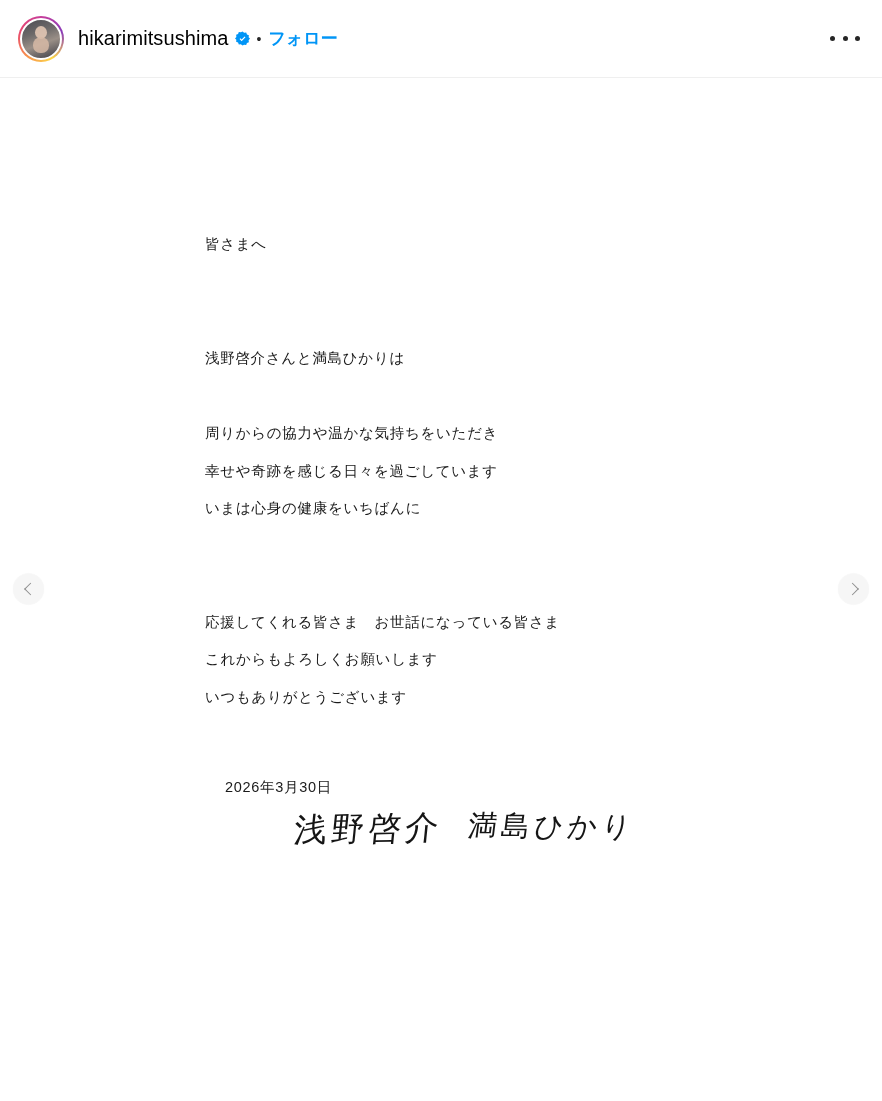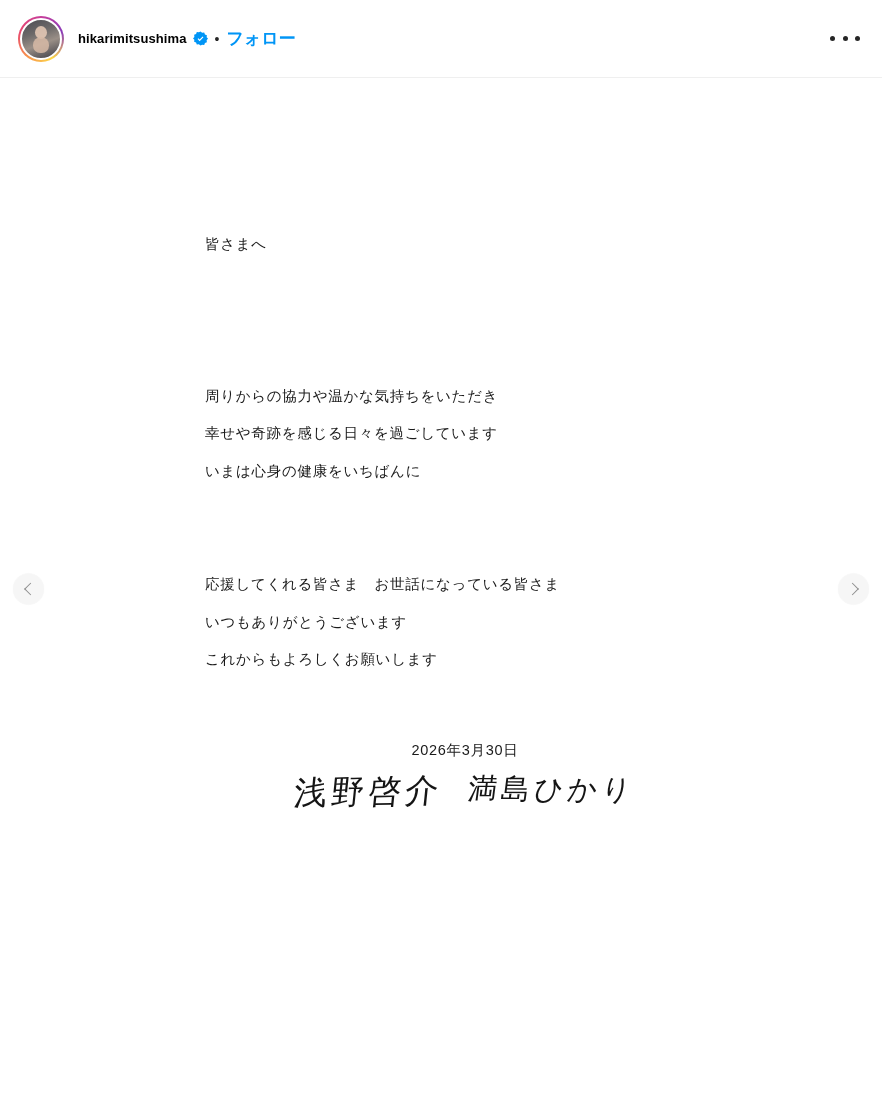--- a/index.html
+++ b/index.html
@@ -80,22 +80,22 @@
   }
 
   .header-name-wrap {
     display: flex;
     align-items: center;
     margin-left: 14px;
     gap: 6px;
     min-width: 0;
   }
   .username {
-    font-size: 13px;
-    font-weight: 700;
+    font-size: 20px;
+    font-weight: 400;
     color: #000000;
     letter-spacing: 0.1px;
     white-space: nowrap;
   }
   .verified-badge {
     width: 15px;
     height: 15px;
     flex: 0 0 auto;
     display: inline-block;
   }
@@ -163,21 +163,20 @@
     color: #1a1a1a;
     letter-spacing: 0.7px;
     white-space: pre;
   }
   .para-gap {
     height: 38px;
   }
 
   .letter-date {
     margin-top: 62px;
-    text-align: center;
     font-size: 14.5px;
     letter-spacing: 0.7px;
     color: #1a1a1a;
     padding-left: 20px;
   }
 
   .signature {
     margin-top: 8px;
     text-align: center;
     padding-left: 20px;
@@ -255,32 +254,33 @@
   <div class="post-media">
 
     <div class="letter">
       <div class="letter-body">
 
         <div class="letter-line">皆さまへ</div>
         <div class="para-gap"></div>
 
         <div class="para-gap"></div>
 
+        <div class="letter-line">浅野啓介さんと満島ひかりは</div>
         <div class="para-gap"></div>
 
         <div class="letter-line">周りからの協力や温かな気持ちをいただき</div>
         <div class="letter-line">幸せや奇跡を感じる日々を過ごしています</div>
         <div class="letter-line">いまは心身の健康をいちばんに</div>
         <div class="para-gap"></div>
 
         <div class="para-gap"></div>
 
         <div class="letter-line">応援してくれる皆さま　お世話になっている皆さま</div>
+        <div class="letter-line">これからもよろしくお願いします</div>
         <div class="letter-line">いつもありがとうございます</div>
-        <div class="letter-line">これからもよろしくお願いします</div>
 
         <div class="letter-date">2026年3月30日</div>
 
         <div class="signature">
           <span class="sig-1">浅野啓介</span><span class="sig-2">満島ひかり</span>
         </div>
 
       </div>
     </div>
 

